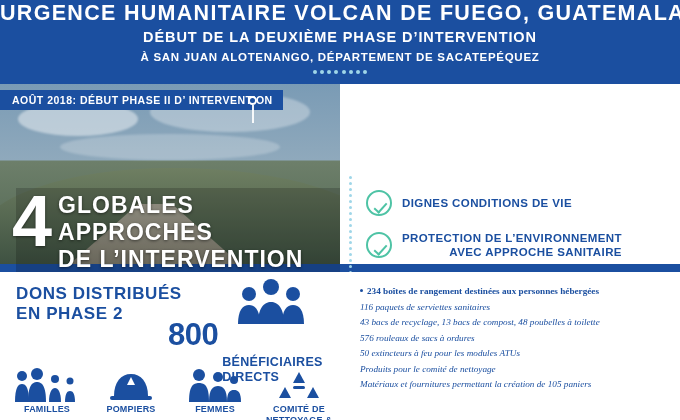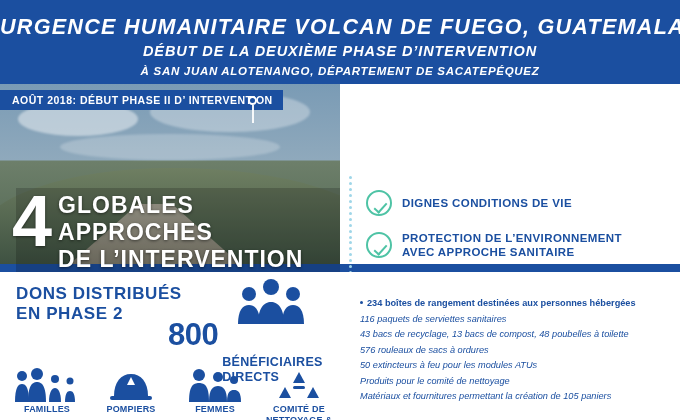--- a/index.html
+++ b/index.html
@@ -17,22 +17,21 @@
     overflow: hidden;
   }
 
   
   .header {
     position: absolute;
     left: 0; top: 0; width: 680px; height: 84px;
     background: #1b4fa0;
     text-align: center;
     color: #ffffff;
-    padding-top: 14px;
-    font-style: italic;
+    padding-top: 0;
   }
   .header .h1 {
     font-size: 21.5px;
     font-weight: bold;
     letter-spacing: 1.3px;
     line-height: 26px;
     white-space: nowrap;
   }
   .header .h2 {
     font-size: 14.5px;
@@ -190,20 +189,21 @@
   .bullets {
     position: absolute;
     left: 366px; top: 98px;
     width: 310px;
   }
   .bullet {
     display: flex;
     align-items: center;
     height: 41px;
     margin-bottom: 1px;
+    text-align: right;
   }
   .bullet .check {
     flex: 0 0 auto;
     width: 26px; height: 26px;
     border: 2px solid #4ec3a5;
     border-radius: 50%;
     position: relative;
     margin-right: 10px;
   }
   .bullet .check::after {
@@ -304,22 +304,23 @@
     font-style: italic;
     line-height: 15.5px;
     white-space: nowrap;
   }
   .listline .lead {
     font-weight: bold;
     font-style: normal;
   }
   .list-wrap {
     position: absolute;
-    left: 12px; top: 24px;
+    left: 12px; top: 12px;
     width: 320px;
+    font-family: Liberation Serif, serif;
   }
   .bulletdot {
     display: inline-block;
     width: 3px; height: 3px;
     background: #1b4fa0;
     border-radius: 50%;
     vertical-align: middle;
     margin-right: 4px;
     margin-bottom: 2px;
   }

